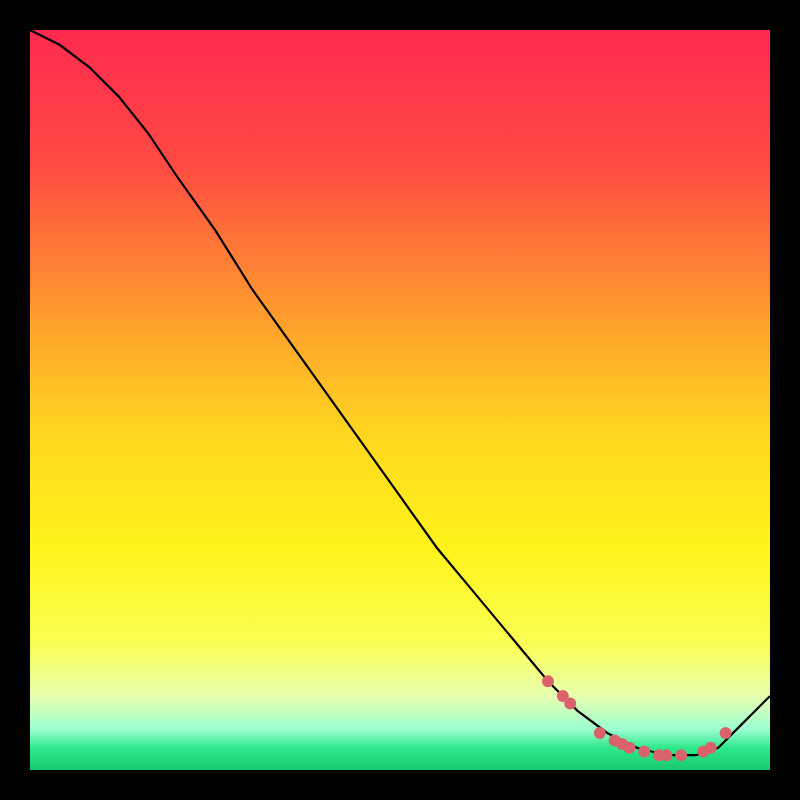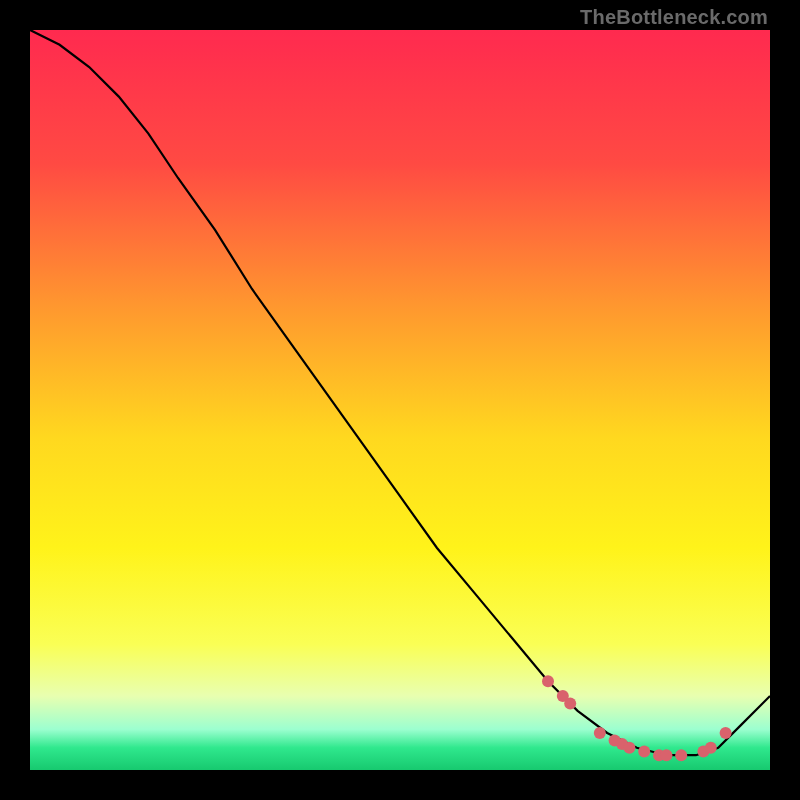--- a/index.html
+++ b/index.html
@@ -87,14 +87,13 @@
           <circle cx="629.0" cy="725.2" r="6" fill="#d9626c"></circle>
           <circle cx="636.4" cy="725.2" r="6" fill="#d9626c"></circle>
           <circle cx="651.2" cy="725.2" r="6" fill="#d9626c"></circle>
           <circle cx="673.4" cy="721.5" r="6" fill="#d9626c"></circle>
           <circle cx="680.8" cy="717.8" r="6" fill="#d9626c"></circle>
           <circle cx="695.6" cy="703.0" r="6" fill="#d9626c"></circle>
         </g>
     </svg>
   </div>
 
-  <div class="watermark">TheBottleneck.com</div>
 </div>
 
 </body></html>

